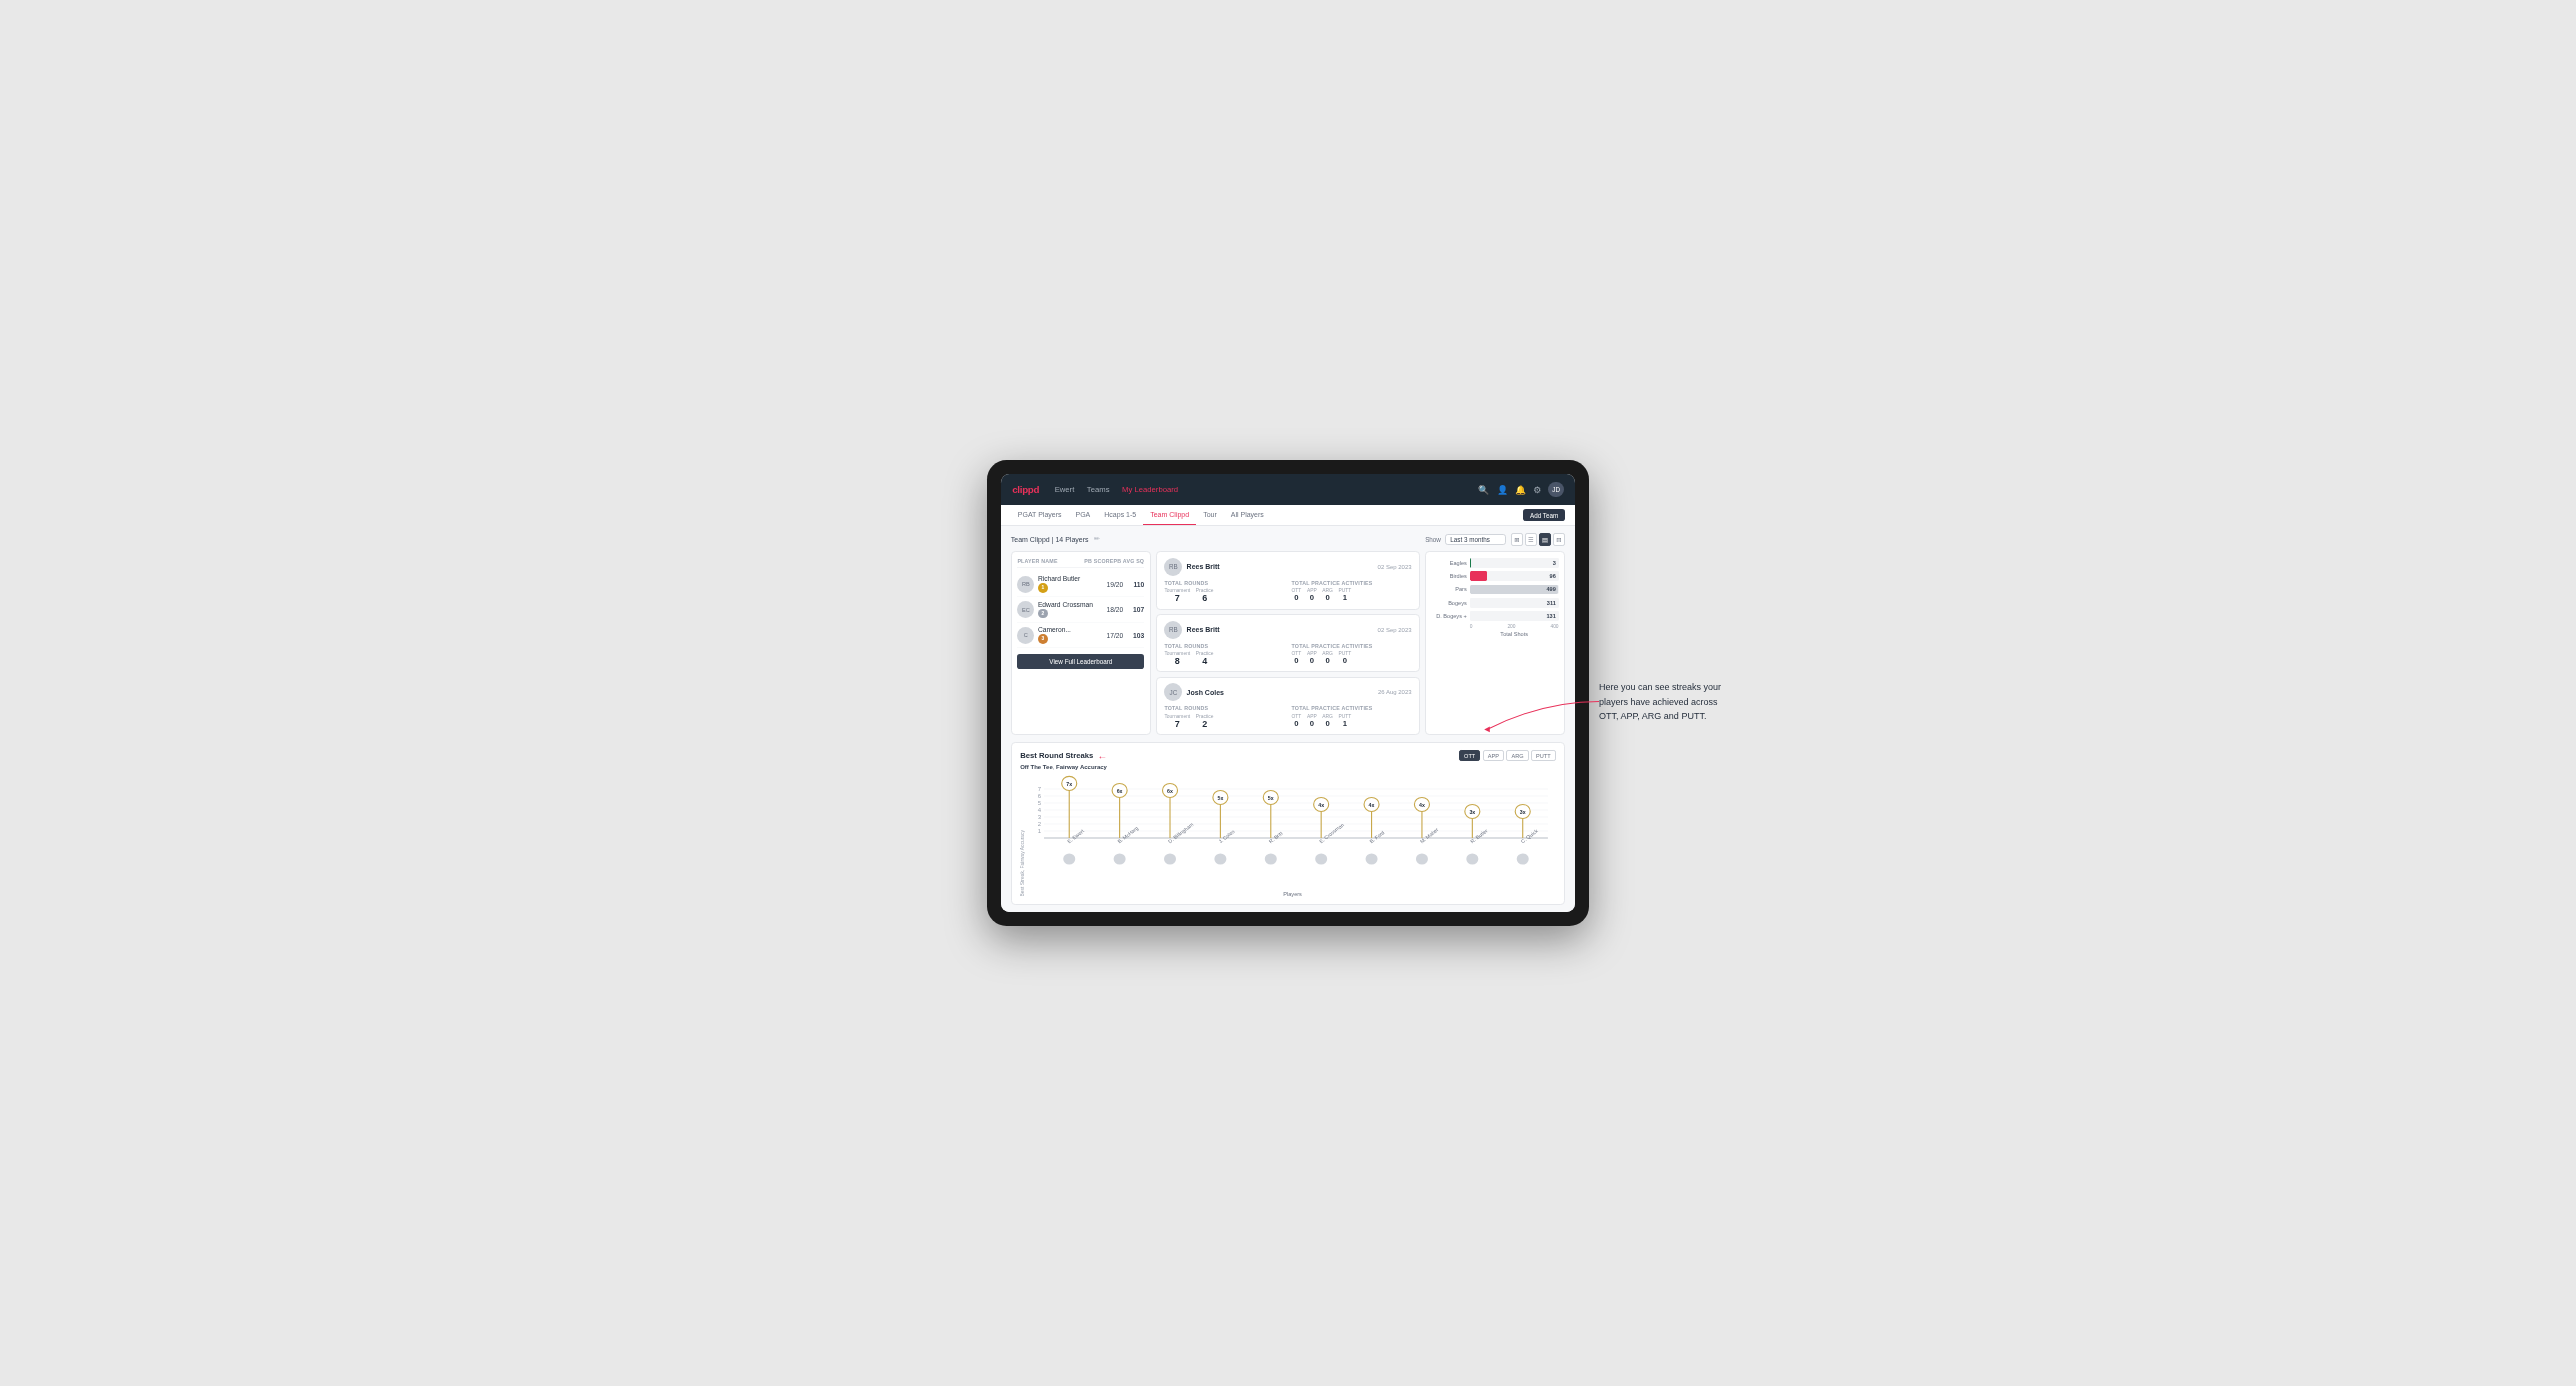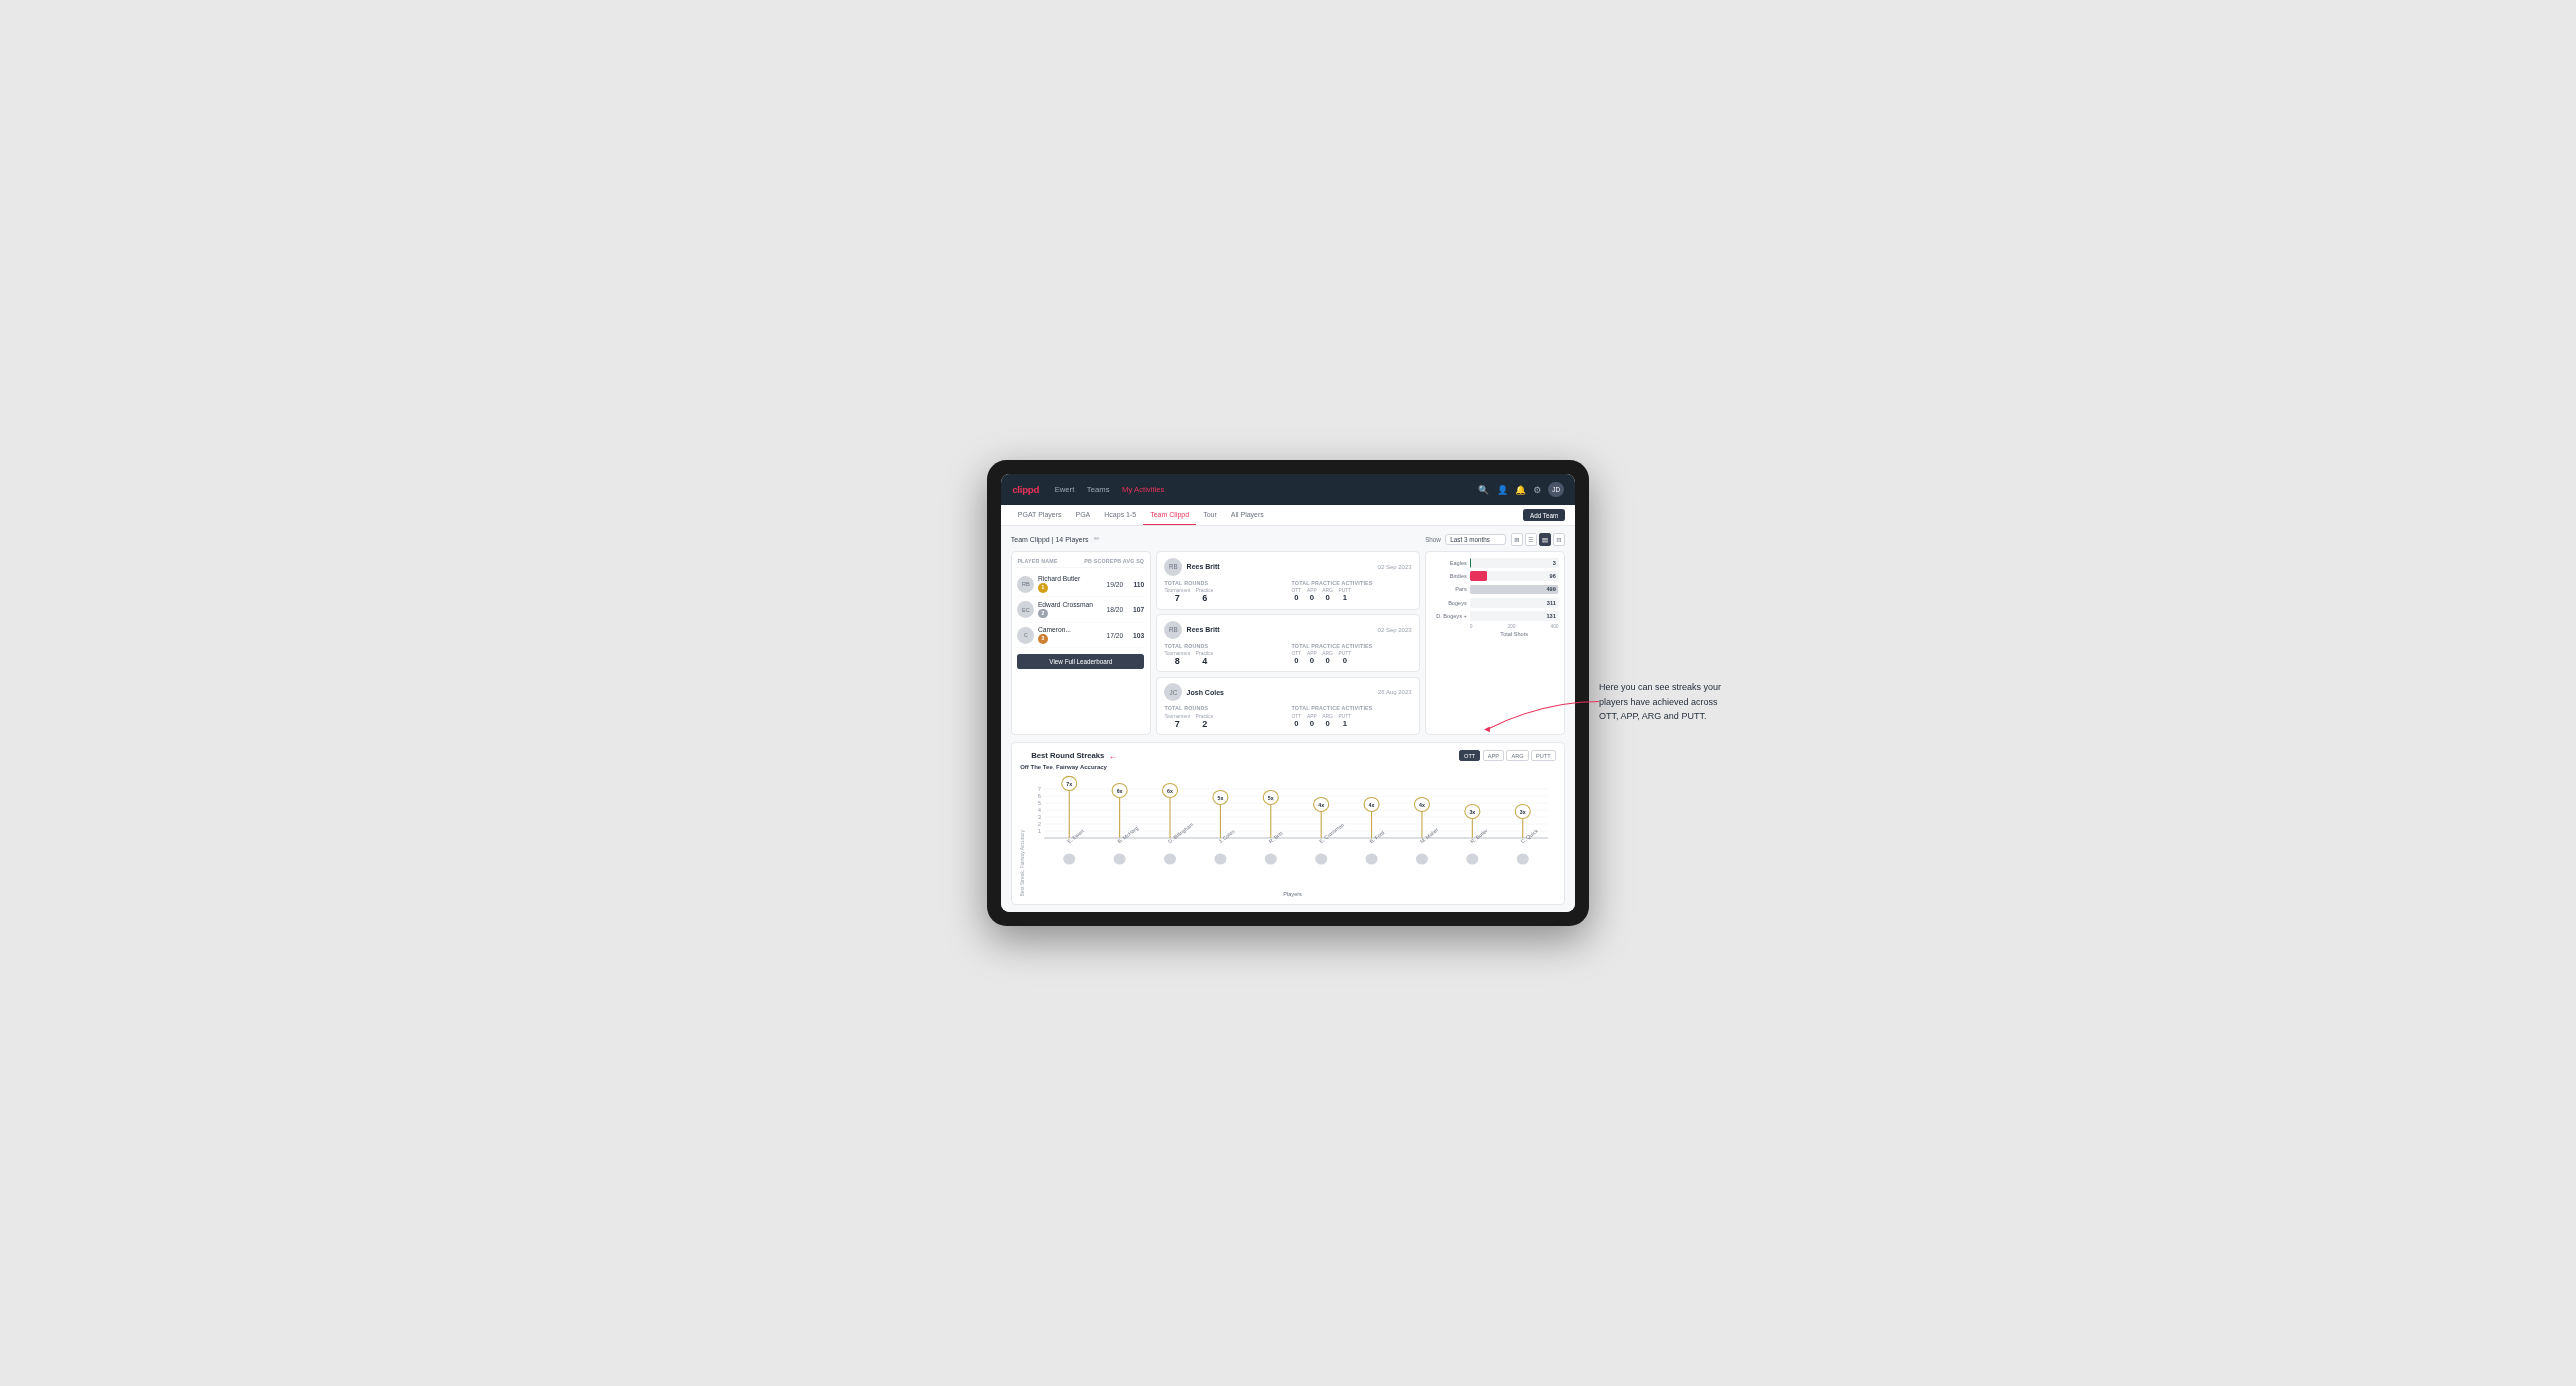--- a/index.html
+++ b/index.html
@@ -471,21 +471,20 @@
       border-radius: 4.2px;
       border: 0.7px solid #e5e7eb;
       padding: 7px 8.4px;
     }
 
     .streaks-header {
       display: flex;
       align-items: center;
       justify-content: space-between;
       margin-bottom: 2.8px;
-      margin-left: 11px;
     }
 
     .streaks-title {
       font-size: 7.7px;
       font-weight: 600;
       color: #1f2937;
       display: flex;
       align-items: center;
       gap: 4.2px;
     }
@@ -550,21 +549,21 @@
 
 <div class="tablet-wrapper">
   <div class="tablet-frame">
     <div class="tablet-screen">
 
       <nav class="nav-bar">
         <span class="nav-logo">clippd</span>
         <div class="nav-links">
           <span class="nav-link">Ewert</span>
           <span class="nav-link">Teams</span>
-          <span class="nav-link active">My Activities</span>
+          <span class="nav-link active">My Leaderboard</span>
         </div>
         <div class="nav-icons">
           <span class="nav-icon">🔍</span>
           <span class="nav-icon">👤</span>
           <span class="nav-icon">🔔</span>
           <span class="nav-icon">⚙</span>
           <div class="nav-avatar">JD</div>
         </div>
       </nav>
 

